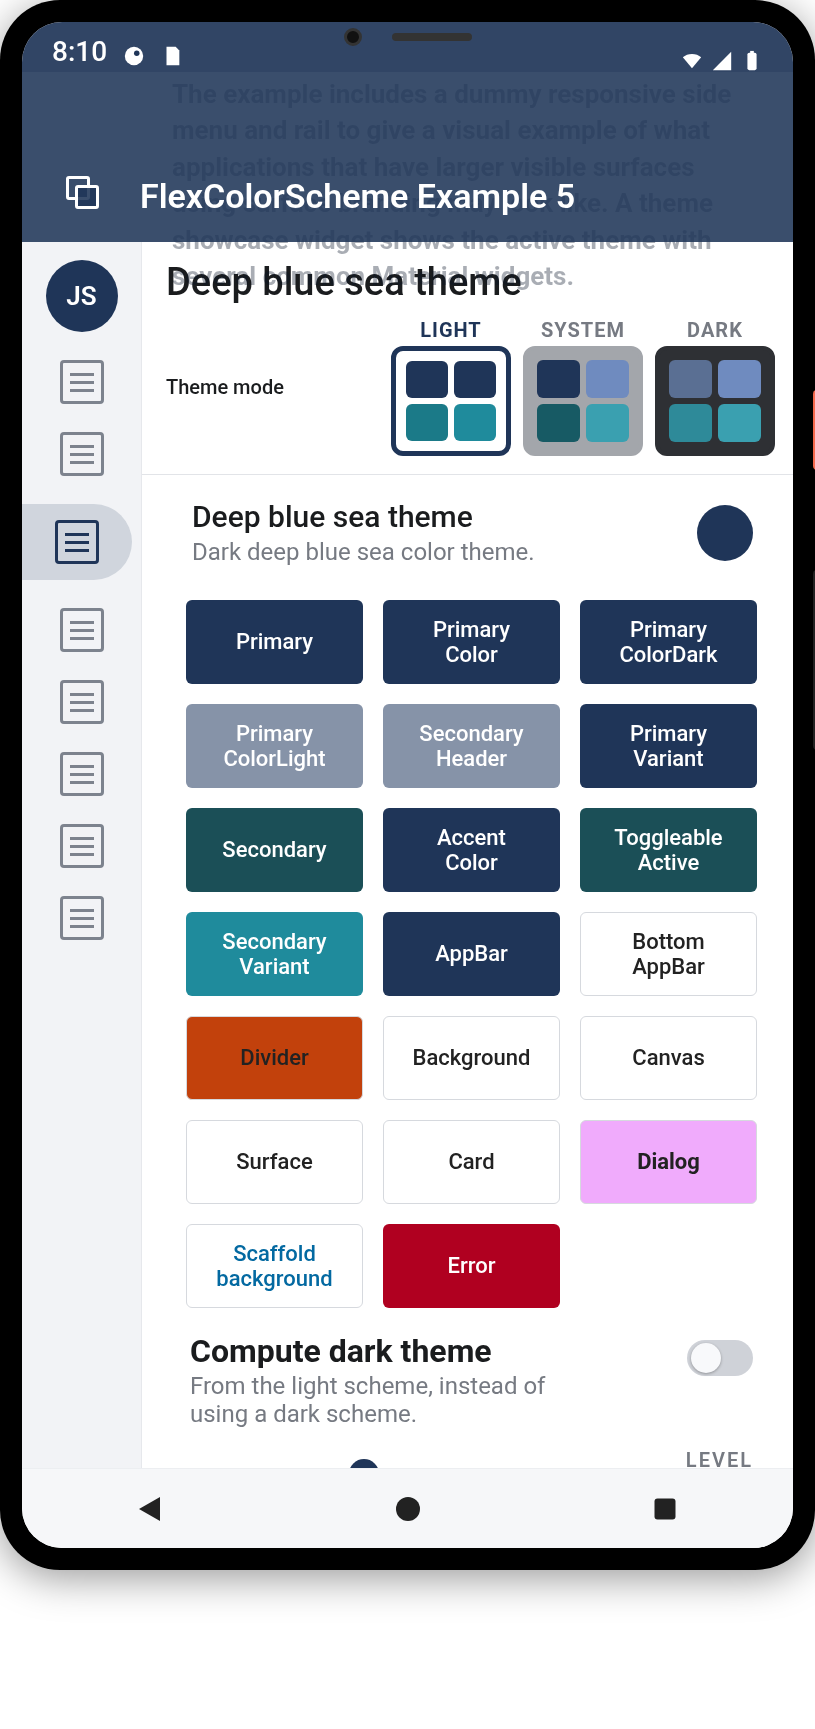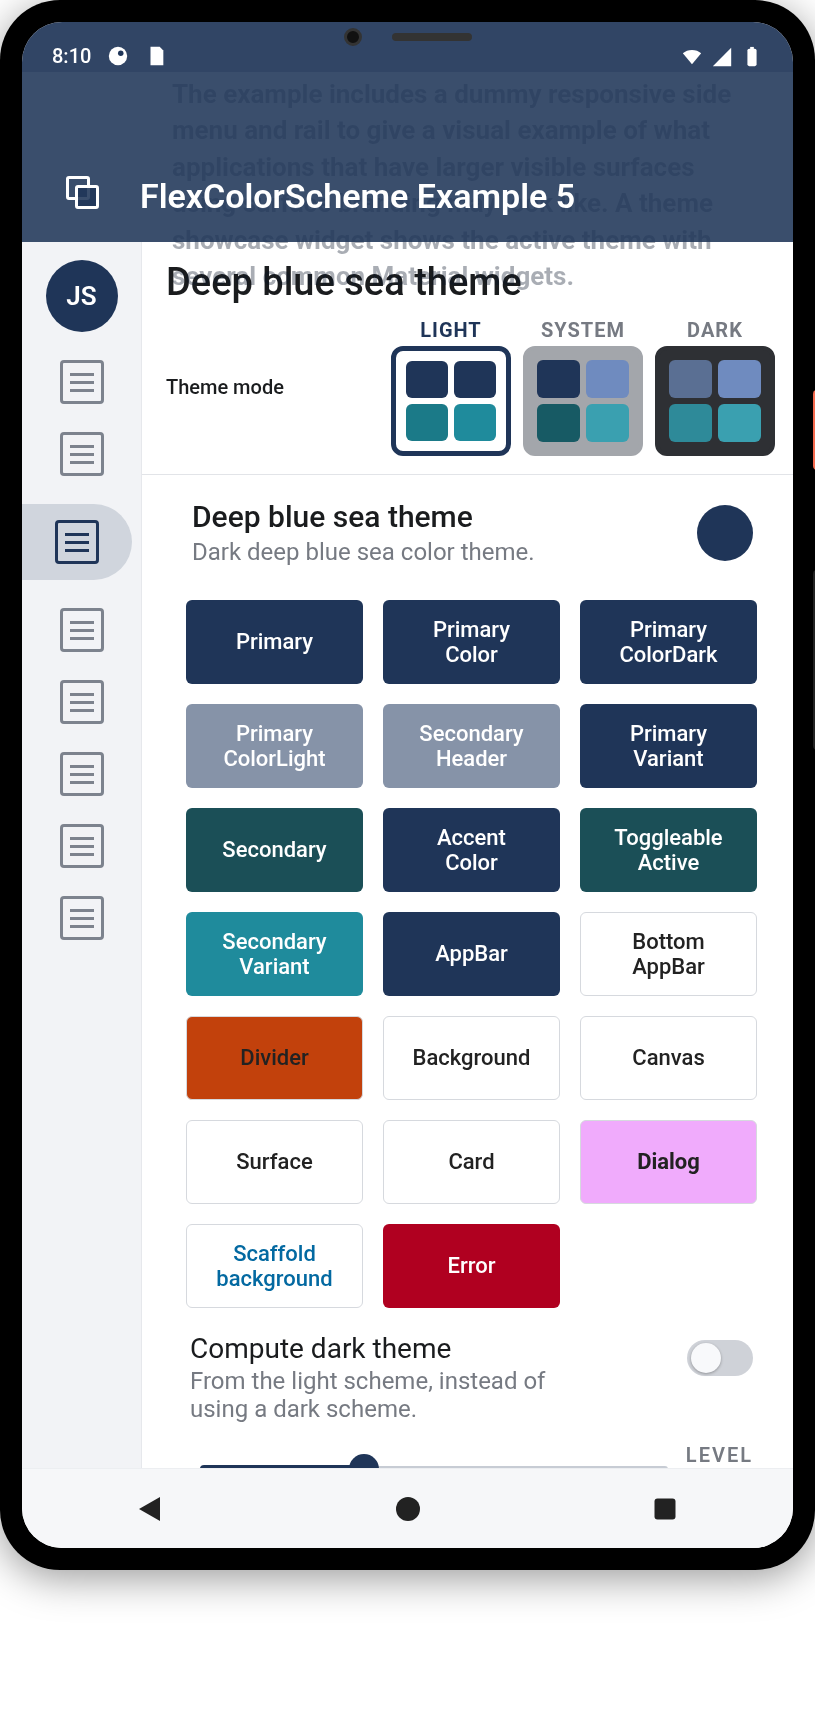--- a/index.html
+++ b/index.html
@@ -50,21 +50,21 @@
   .speaker { width: 80px; height: 8px; border-radius: 4px; background:#333;}
   
   .statusbar {
     height: 50px;
     background: rgba(31,53,88,0.92);
     color:#fff;
     display:flex;
     align-items:flex-end;
     justify-content: space-between;
     padding: 0 30px 4px 30px;
-    font-size: 20px;
+    font-size: 28px;
     font-weight: 500;
     position:relative;
     z-index: 100;
   }
   .statusbar .left{display:flex;align-items:center;gap:16px;}
   .statusbar .right{display:flex;align-items:center;gap:8px;}
   .status-icon{width:22px;height:22px;display:inline-block;}
   
   .ghost-text{
     position:absolute;
@@ -164,21 +164,21 @@
     display:flex;align-items:center;justify-content:center;
     text-align:center;font-size:22px;font-weight:500;
     line-height:1.15;padding:0 10px;
     color:#fff; border:1px solid transparent; white-space:pre-line;
   }
   .compute-row{
     display:flex;align-items:flex-start;justify-content:space-between;
     padding:24px 22px 0 30px; gap:12px;
   }
   .compute-row .ccol{display:flex;flex-direction:column;gap:2px; flex:1;}
-  .compute-row .ctitle{font-size:28px;font-weight:400;}
+  .compute-row .ctitle{font-size:32px;font-weight:700;}
   .compute-row .cdesc{font-size:24px;color:#767a82; max-width:400px;}
   .switch{
     width:66px;height:36px;border-radius:20px;background:#cfd2d8;
     position:relative; margin-top:8px;
   }
   .switch .knob{
     width:30px;height:30px;border-radius:50%;background:#f8f9fb;
     position:absolute;top:3px;left:4px;
     box-shadow:0 1px 3px rgba(0,0,0,0.3);
   }

